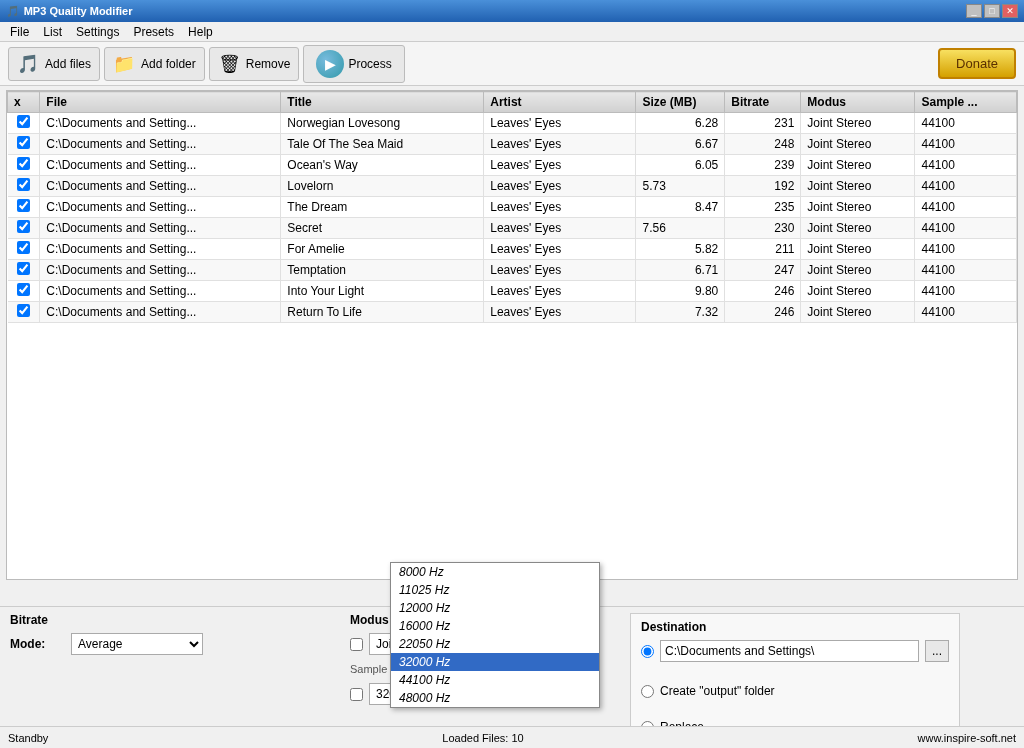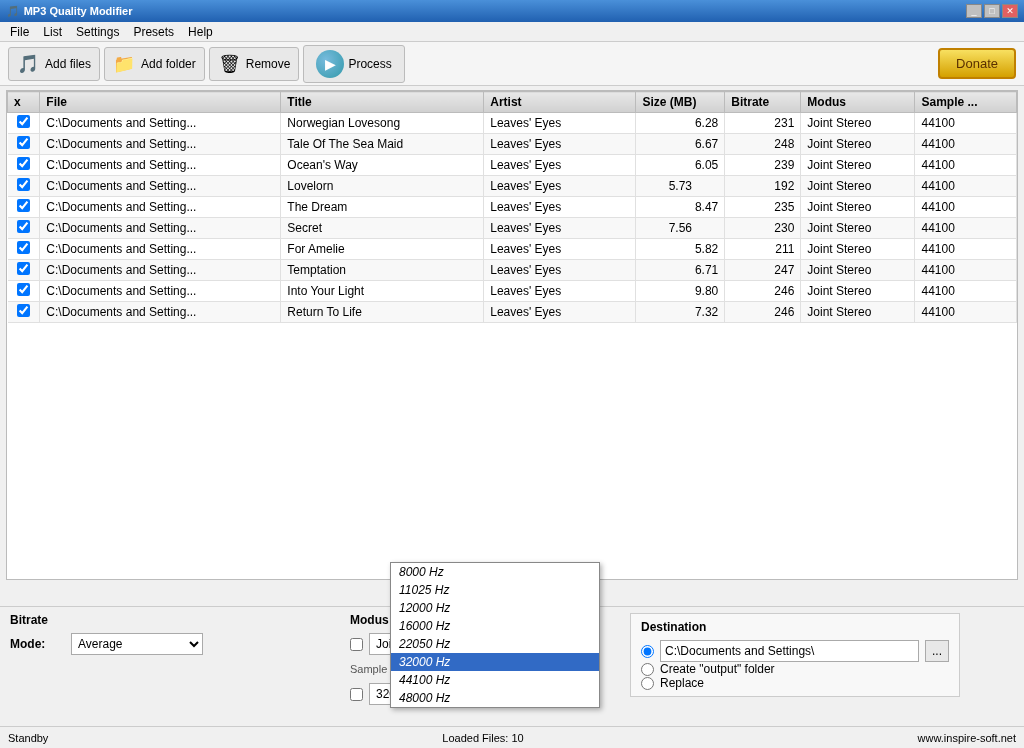--- a/index.html
+++ b/index.html
@@ -213,21 +213,21 @@
       font-style: italic;
     }
     .dropdown-item.selected { background: #316ac5; color: white; }
     
     .dest-section {
       border: 1px solid #ccc;
       padding: 6px 10px;
       background: #f8f8f8;
     }
     .dest-title { font-weight: bold; margin-bottom: 6px; }
-    .dest-row { display: flex; align-items: center; gap: 6px; margin-bottom: 0; }
+    .dest-row { display: flex; align-items: center; gap: 6px; margin-bottom: 22px; }
     .dest-input {
       flex: 1;
       height: 22px;
       border: 1px solid #aaa;
       font-size: 12px;
       padding: 0 4px;
     }
     .browse-btn {
       padding: 1px 6px;
       background: #e8e8e8;
@@ -345,21 +345,21 @@
     <td>Joint Stereo</td>
     <td>44100</td>
   </tr>
         <tr>
     <td class="checkbox-cell">
       <input type="checkbox" checked="" style="">
     </td>
     <td style="max-width:190px;overflow:hidden;text-overflow:ellipsis;">C:\Documents and Setting...</td>
     <td>Lovelorn</td>
     <td>Leaves' Eyes</td>
-    <td style="text-align:center;">5.73</td>
+    <td style="text-align:left;">5.73</td>
     <td style="text-align:right;">192</td>
     <td>Joint Stereo</td>
     <td>44100</td>
   </tr>
         <tr>
     <td class="checkbox-cell">
       <input type="checkbox" checked="" style="">
     </td>
     <td style="max-width:190px;overflow:hidden;text-overflow:ellipsis;">C:\Documents and Setting...</td>
     <td>The Dream</td>
@@ -369,21 +369,21 @@
     <td>Joint Stereo</td>
     <td>44100</td>
   </tr>
         <tr>
     <td class="checkbox-cell">
       <input type="checkbox" checked="" style="">
     </td>
     <td style="max-width:190px;overflow:hidden;text-overflow:ellipsis;">C:\Documents and Setting...</td>
     <td>Secret</td>
     <td>Leaves' Eyes</td>
-    <td style="text-align:center;margin-top:40px;">7.56</td>
+    <td style="text-align:left;margin-top:40px;">7.56</td>
     <td style="text-align:right;">230</td>
     <td>Joint Stereo</td>
     <td>44100</td>
   </tr>
         <tr>
     <td class="checkbox-cell">
       <input type="checkbox" checked="" style="">
     </td>
     <td style="max-width:190px;overflow:hidden;text-overflow:ellipsis;">C:\Documents and Setting...</td>
     <td>For Amelie</td>

